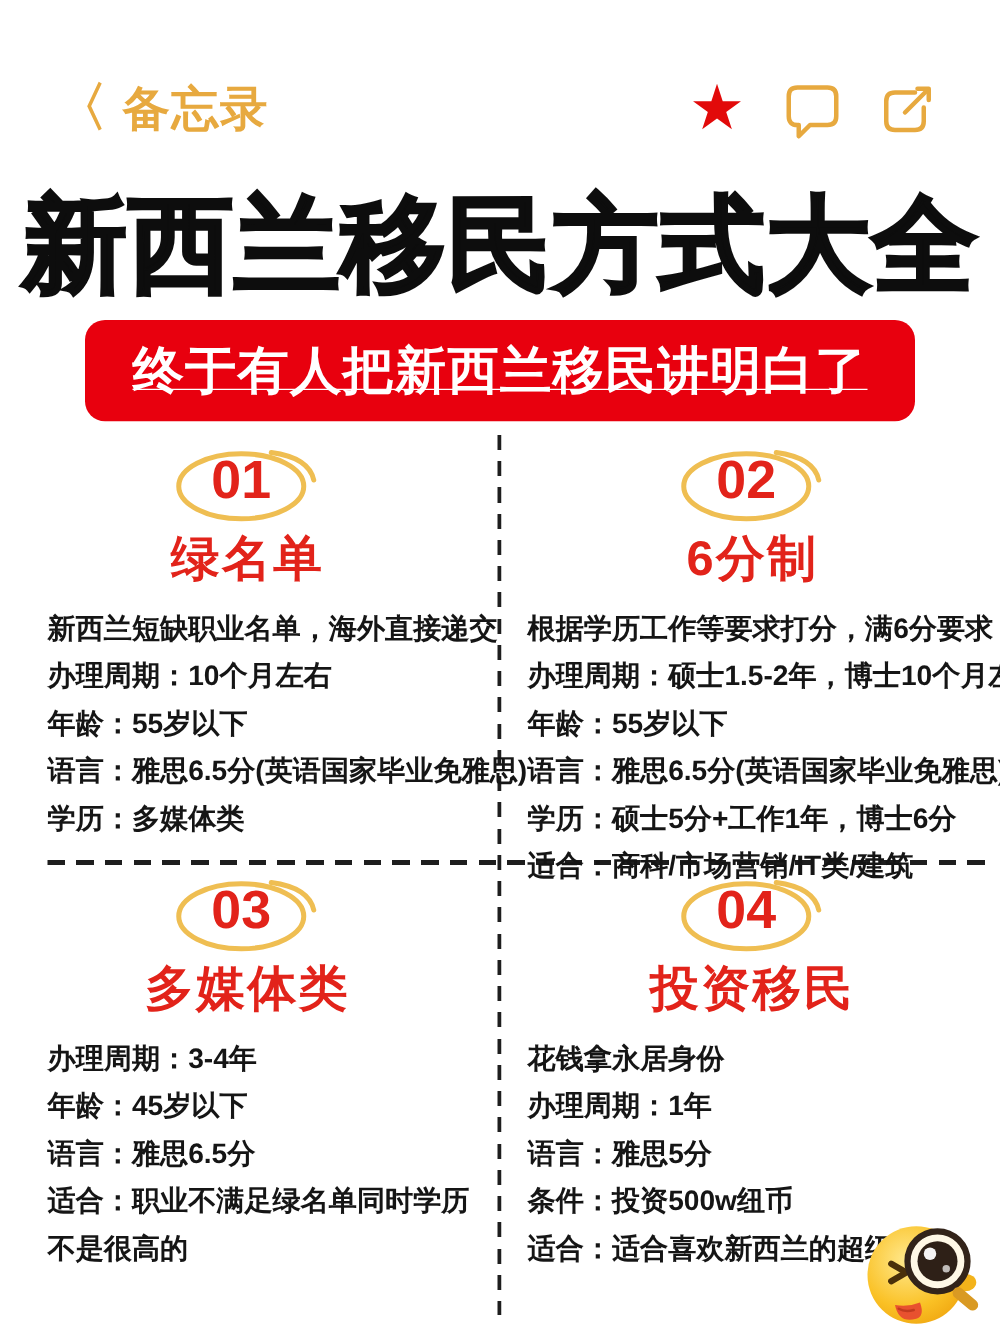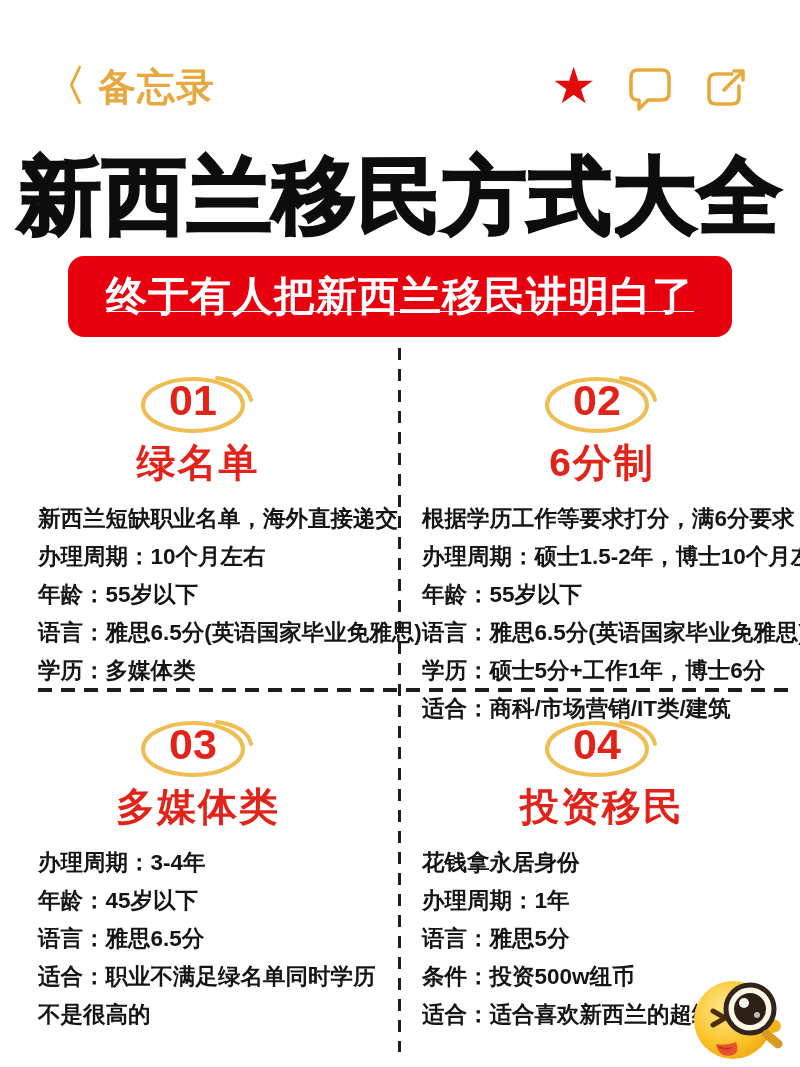--- a/index.html
+++ b/index.html
@@ -31,21 +31,21 @@
   .divider-h { position:absolute; left:38px; top:688px; width:758px; height:4px;
                background:repeating-linear-gradient(to right,#1e1e1e 0 14px,transparent 14px 23px); }
 
   
   .quad { position:absolute; width:396px; }
   .q1 { left:0;   top:352px; }
   .q2 { left:404px; top:352px; }
   .q3 { left:0;   top:696px; }
   .q4 { left:404px; top:696px; }
 
-  .badge { position:relative; width:122px; height:62px; margin:20px auto 0; }
+  .badge { position:relative; width:122px; height:62px; margin:4px auto 0; }
   .badge svg { position:absolute; inset:0; }
   .badge .num { position:absolute; left:0; top:4px; width:112px; text-align:center;
                 font-size:43px; font-weight:900; color:#E2231A; }
   .sec-title { text-align:center; margin-top:2px; font-size:39px; font-weight:900;
                color:#E2231A; letter-spacing:2px; }
   .body { margin-top:10px; }
   .q1 .body, .q3 .body { padding-left:38px; padding-right:8px; }
   .q2 .body, .q4 .body { padding-left:18px; padding-right:2px; }
   .body p { font-size:22.5px; font-weight:700; color:#151515; line-height:38px;
             white-space:nowrap; }

